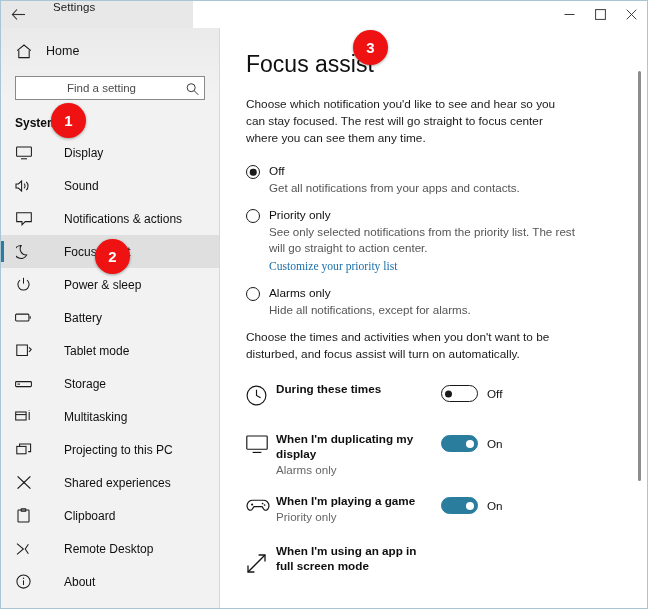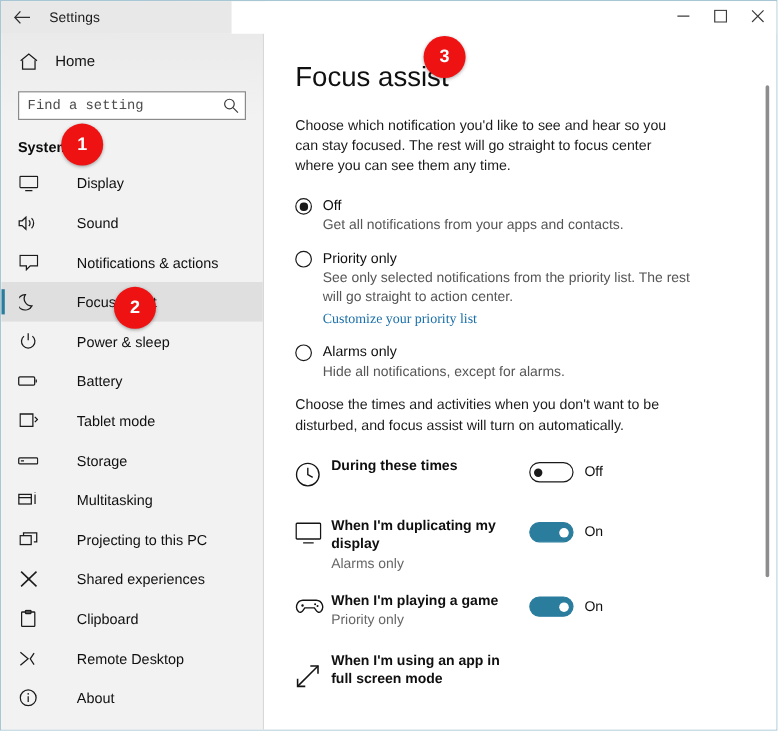--- a/index.html
+++ b/index.html
@@ -25,22 +25,22 @@
     flex: 0 0 27px;
     display: flex;
     align-items: stretch;
     background: linear-gradient(to right, #e6e6e6 0%, #ededed 34%, #ffffff 34%, #ffffff 100%);
     position: relative;
     z-index: 5;
   }
   .tb-left {
     width: 192px;
     display: flex;
-    align-items: center;
     background: #e8e8e8;
+    gap: 12px;
   }
   .back-btn {
     width: 34px; height: 27px;
     display: flex; align-items: center; justify-content: center;
     color: #3a3a3a;
     font-size: 13px;
     cursor: default;
   }
   .back-btn svg { display:block; }
   .tb-title {
@@ -95,23 +95,24 @@
     background: #ffffff;
     display: flex;
     align-items: center;
   }
   .search-box input {
     border: 0; outline: 0;
     width: 100%;
     height: 100%;
     padding: 0 24px 0 7px;
     font-size: 11.5px;
-    font-family: Liberation Mono, monospace;
+    font-family: Liberation Sans, sans-serif;
     color: #1a1a1a;
     background: transparent;
+    text-align: center;
   }
   .search-box input::placeholder { color: #4c4c4c; }
   .search-ico {
     position: absolute; right: 5px; top: 50%;
     transform: translateY(-50%);
     width: 13px; height: 13px;
     color: #3a3a3a;
   }
 
   .group-head {

